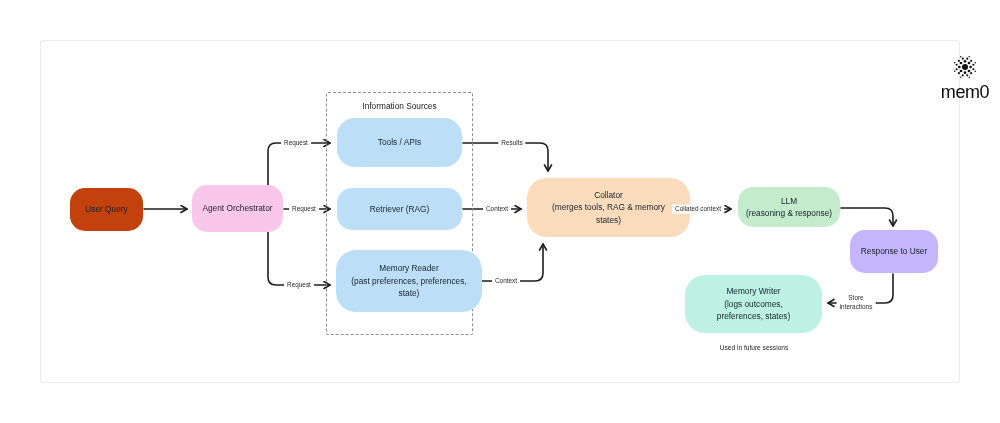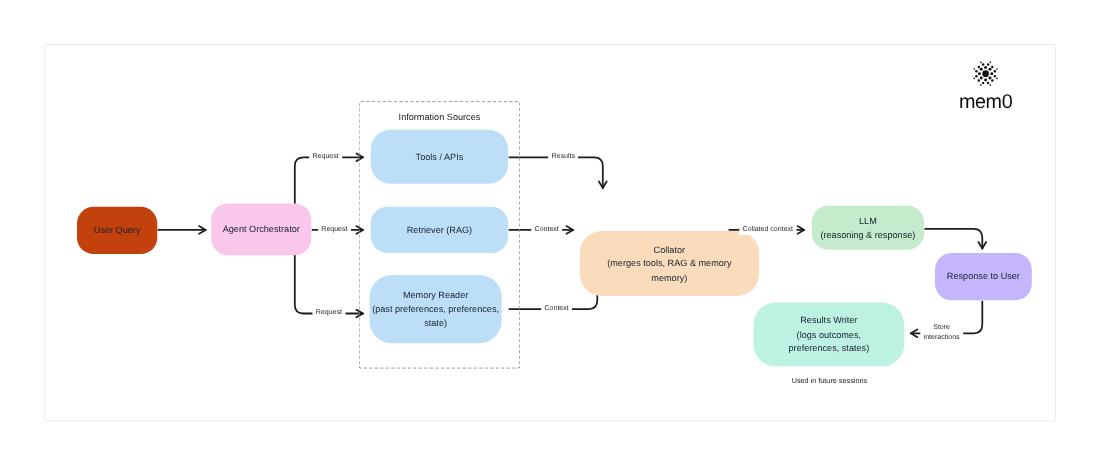--- a/index.html
+++ b/index.html
@@ -31,21 +31,21 @@
   .edge-label{
     position:absolute;transform:translate(-50%,-50%);
     background:#fff;padding:0 3px;font-size:6.4px;line-height:1.35;
     color:#2a2a2a;white-space:nowrap;text-align:center;
   }
   .footnote{
     position:absolute;transform:translate(-50%,-50%);
     font-size:6.6px;color:#1f1f1f;white-space:nowrap;
   }
   .logo{
-    position:absolute;left:864px;top:54px;width:64px;
+    position:absolute;left:933px;top:54px;width:64px;
     display:flex;flex-direction:column;align-items:center;
   }
   .logo-word{
     font-size:18px;letter-spacing:-0.4px;color:#0d0d0d;margin-top:3px;
     line-height:1;
   }
 </style>
 </head>
 <body>
 
@@ -84,43 +84,43 @@
 </div>
 
 <div class="node r18" style="left: 337px; top: 118px; width: 125px; height: 49px; background: rgb(188, 223, 247);">
   <span class="line">Tools / APIs</span>
 </div>
 
 <div class="node r15" style="left: 337px; top: 188px; width: 125px; height: 42px; background: rgb(188, 223, 247);">
   <span class="line">Retriever (RAG)</span>
 </div>
 
-<div class="node r20" style="left: 336px; top: 250px; width: 120px; height: 62px; background: rgb(188, 223, 247);">
+<div class="node r20" style="left: 336px; top: 250px; width: 146px; height: 62px; background: rgb(188, 223, 247);">
   <span class="line">Memory Reader</span>
   <span class="line">(past preferences, preferences,</span>
   <span class="line">state)</span>
 </div>
 
-<div class="node r20" style="left: 527px; top: 178px; width: 163px; height: 59px; background: rgb(250, 220, 188); margin-top: 32px;">
+<div class="node r20" style="left: 527px; top: 178px; width: 163px; height: 59px; background: rgb(250, 220, 188);">
   <span class="line">Collator</span>
   <span class="line">(merges tools, RAG &amp; memory</span>
-  <span class="line">memory)</span>
+  <span class="line">states)</span>
 </div>
 
 <div class="node r15" style="left: 738px; top: 187px; width: 102px; height: 40px; background: rgb(196, 235, 203);">
   <span class="line">LLM</span>
   <span class="line">(reasoning &amp; response)</span>
 </div>
 
 <div class="node r15" style="left: 850px; top: 230px; width: 88px; height: 43px; background: #c4b5fd;">
   <span class="line">Response to User</span>
 </div>
 
 <div class="node r20" style="left: 685px; top: 275px; width: 137px; height: 58px; background: rgb(189, 242, 226);">
-  <span class="line">Results Writer</span>
+  <span class="line">Memory Writer</span>
   <span class="line">(logs outcomes,</span>
   <span class="line">preferences, states)</span>
 </div>
 
 <span class="edge-label" style="left:296px;top:143px;">Request</span>
 <span class="edge-label" style="left:304px;top:209px;">Request</span>
 <span class="edge-label" style="left:299px;top:285px;">Request</span>
 <span class="edge-label" style="left:512px;top:143px;">Results</span>
 <span class="edge-label" style="left:497px;top:209px;">Context</span>
 <span class="edge-label" style="left:506px;top:281px;">Context</span>

